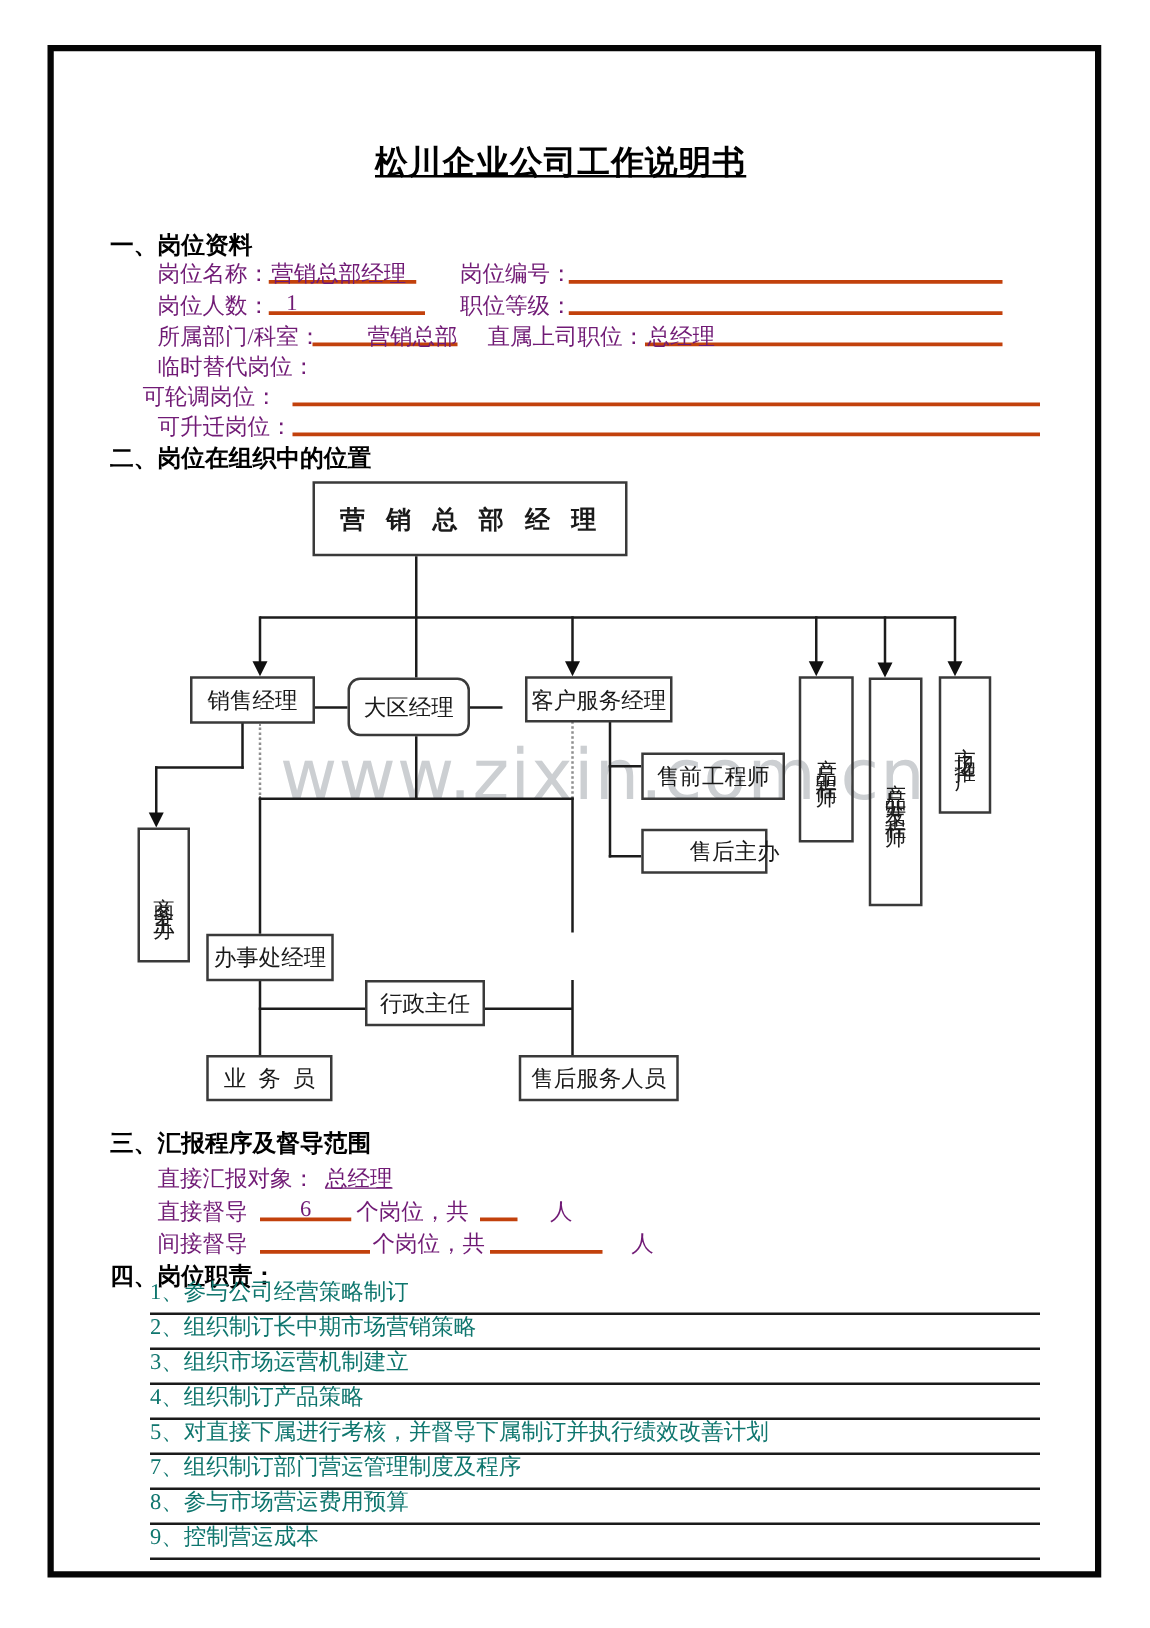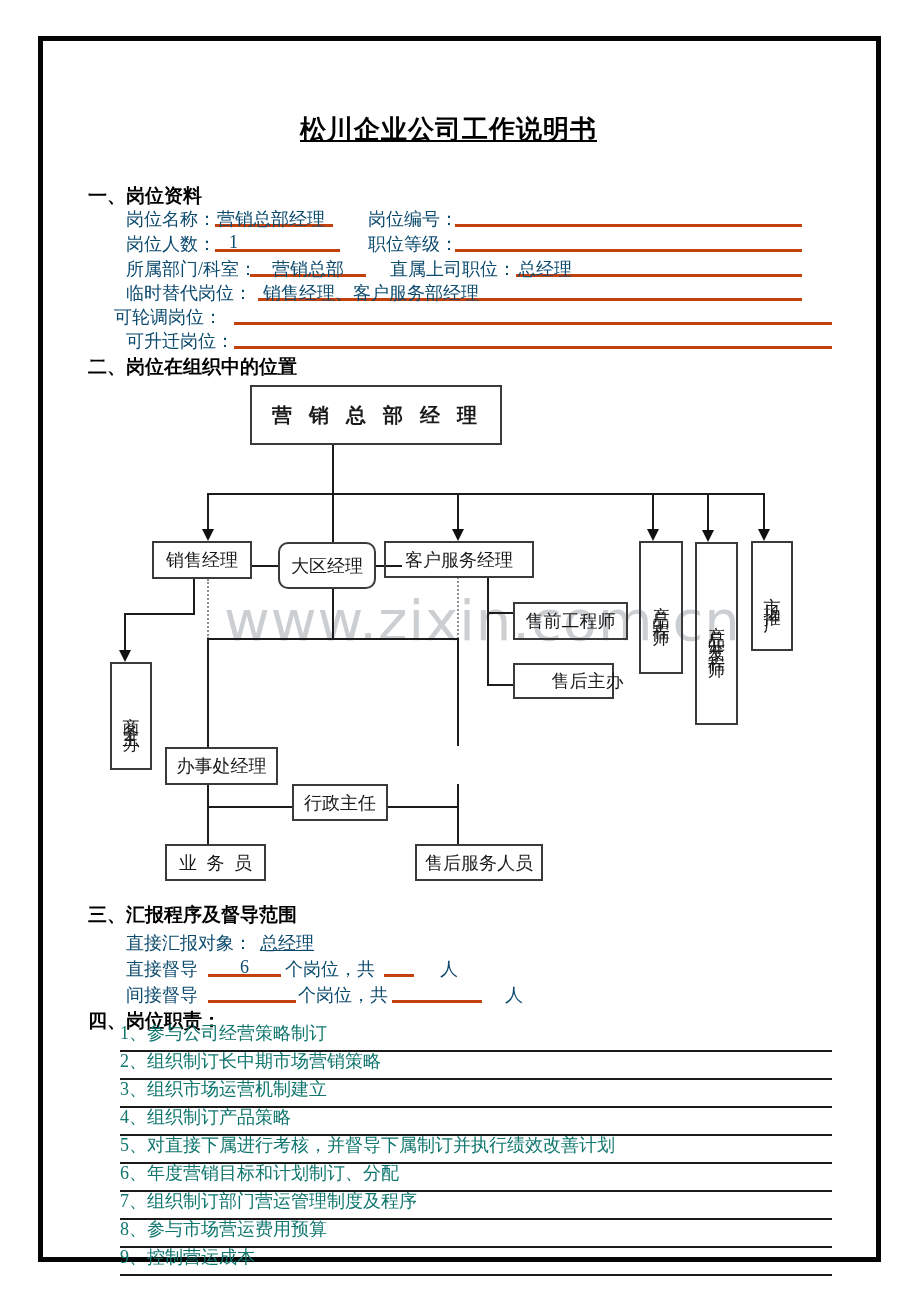--- a/index.html
+++ b/index.html
@@ -1,19 +1,19 @@
 <!DOCTYPE html>
 <html><head>
 <meta charset="utf-8">
 <style>
   html,body{margin:0;padding:0;background:#fff;}
   #page{position:relative;width:920px;height:1302px;background:#fff;overflow:hidden;
         font-family:"Liberation Serif","DejaVu Serif",serif;color:#111;}
   .abs{position:absolute;}
-  .serif{font-family:"Liberation Serif","DejaVu Serif",serif;font-size:18px;color:#0c4a6e;white-space:nowrap;}
+  .serif{font-family:"Liberation Serif","DejaVu Serif",serif;font-size:18px;color:#701a75;white-space:nowrap;}
   .hd{font-family:"DejaVu Sans","Liberation Sans",sans-serif;font-weight:bold;font-size:19px;color:#000;white-space:nowrap;}
   .ul{border-bottom:3px solid #c2410c;display:inline-block;height:20px;box-sizing:border-box;}
   .frame{position:absolute;left:38px;top:36px;width:843px;height:1226px;border:5px solid #050505;box-sizing:border-box;}
   .title{font-family:"DejaVu Sans","Liberation Sans",sans-serif;font-weight:bold;font-size:26px;
          text-decoration:underline;letter-spacing:1px;white-space:nowrap;color:#000;}
   .watermark{position:absolute;left:224px;top:588px;font-family:"DejaVu Sans","Liberation Sans",sans-serif;
              font-size:56px;color:#cccfd2;letter-spacing:1px;z-index:1;white-space:nowrap;}
   .chart{position:absolute;left:0;top:0;width:920px;height:1302px;z-index:2;}
   .box{position:absolute;border:2px solid #3a3a3a;background:transparent;box-sizing:border-box;
        display:flex;align-items:center;justify-content:center;
@@ -43,26 +43,25 @@
   <span class="abs serif ul" style="left:215px;top:207px;width:118px;padding-left:2px;">营销总部经理</span>
   <span class="abs serif" style="left:368px;top:207px;">岗位编号：</span>
   <span class="abs serif ul" style="left:455px;top:207px;width:347px;"></span>
 
   <span class="abs serif" style="left:126px;top:232px;">岗位人数：</span>
   <span class="abs serif ul" style="left:215px;top:232px;width:125px;text-indent:14px;">1</span>
   <span class="abs serif" style="left:368px;top:232px;">职位等级：</span>
   <span class="abs serif ul" style="left:455px;top:232px;width:347px;"></span>
 
   <span class="abs serif" style="left:126px;top:257px;">所属部门/科室：</span>
-  <span class="abs serif ul" style="left:250px;top:257px;width:116px;text-align:center;">营销总部</span>
+  <span class="abs serif ul" style="left:250px;top:257px;width:116px;text-align:right;">营销总部</span>
   <span class="abs serif" style="left:390px;top:257px;">直属上司职位：</span>
   <span class="abs serif ul" style="left:516px;top:257px;width:286px;padding-left:2px;">总经理</span>
 
   <span class="abs serif" style="left:126px;top:281px;">临时替代岗位：</span>
-  <span class="abs serif ul" style="left:258px;top:281px;width:544px;padding-left:5px;">销售经理、客户服务部经理</span>
 
   <span class="abs serif" style="left:114px;top:305px;">可轮调岗位：</span>
   <span class="abs serif ul" style="left:234px;top:305px;width:598px;"></span>
 
   <span class="abs serif" style="left:126px;top:329px;">可升迁岗位：</span>
   <span class="abs serif ul" style="left:234px;top:329px;width:598px;"></span>
 
   <div class="abs hd" style="left:88px;top:354px;">二、岗位在组织中的位置</div>
 
   <div class="chart">
@@ -106,28 +105,28 @@
     <div class="hline" style="left:487px;top:684px;width:26px;"></div>
 
     <div class="vline" style="left:207px;top:784px;height:60px;"></div>
     <div class="vline" style="left:457px;top:784px;height:60px;"></div>
     <div class="hline" style="left:207px;top:806px;width:85px;"></div>
     <div class="hline" style="left:388px;top:806px;width:70px;"></div>
 
     <div class="box" style="left:250px;top:385px;width:252px;height:60px;font-size:20px;letter-spacing:3px;word-spacing:6px;font-weight:bold;">营 销 总 部 经 理</div>
     <div class="box" style="left:152px;top:541px;width:100px;height:38px;">销售经理</div>
     <div class="box" style="left:278px;top:542px;width:98px;height:47px;border-radius:10px;">大区经理</div>
-    <div class="box" style="left:384px;top:541px;width:150px;height:37px;">客户服务经理</div>
+    <div class="box" style="left:420px;top:541px;width:118px;height:37px;">客户服务经理</div>
     <div class="box vbox" style="left:639px;top:541px;width:44px;height:133px;">产品工程师</div>
     <div class="box vbox" style="left:695px;top:542px;width:43px;height:183px;">产品开发工程师</div>
     <div class="box vbox" style="left:751px;top:541px;width:42px;height:110px;">市场推广</div>
     <div class="box" style="left:513px;top:602px;width:115px;height:38px;">售前工程师</div>
     <div class="box" style="left:513px;top:663px;width:101px;height:36px;padding-left:48px;">售后主办</div>
     <div class="box vbox" style="left:110px;top:662px;width:42px;height:108px;">商务主办</div>
-    <div class="box" style="left:165px;top:747px;width:113px;height:38px;text-align:center;">办事处经理</div>
+    <div class="box" style="left:165px;top:747px;width:102px;height:38px;text-align:center;">办事处经理</div>
     <div class="box" style="left:292px;top:784px;width:96px;height:37px;">行政主任</div>
     <div class="box" style="left:165px;top:844px;width:101px;height:37px;word-spacing:5px;">业 务 员</div>
     <div class="box" style="left:415px;top:844px;width:128px;height:37px;">售后服务人员</div>
   </div>
 
   <div class="abs hd" style="left:88px;top:902px;">三、汇报程序及督导范围</div>
 
   <span class="abs serif" style="left:126px;top:931px;">直接汇报对象：</span>
   <span class="abs serif" style="left:260px;top:931px;text-decoration:underline;">总经理</span>
 
@@ -144,19 +143,18 @@
   <span class="abs serif" style="left:505px;top:983px;">人</span>
 
   <div class="abs hd" style="left:88px;top:1008px;">四、岗位职责：</div>
 
   <div class="abs" style="left:120px;top:1024px;width:712px;">
     <div class="duty">1、参与公司经营策略制订</div>
     <div class="duty">2、组织制订长中期市场营销策略</div>
     <div class="duty">3、组织市场运营机制建立</div>
     <div class="duty">4、组织制订产品策略</div>
     <div class="duty">5、对直接下属进行考核，并督导下属制订并执行绩效改善计划</div>
-    <div class="duty">6、年度营销目标和计划制订、分配</div>
     <div class="duty">7、组织制订部门营运管理制度及程序</div>
     <div class="duty">8、参与市场营运费用预算</div>
     <div class="duty">9、控制营运成本</div>
   </div>
 
 </div>
 
 </body></html>

